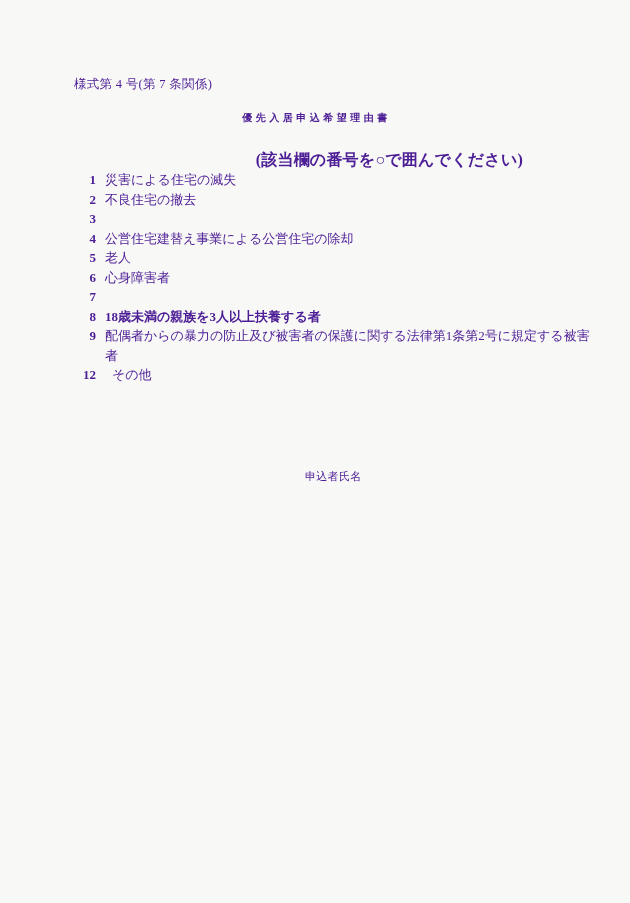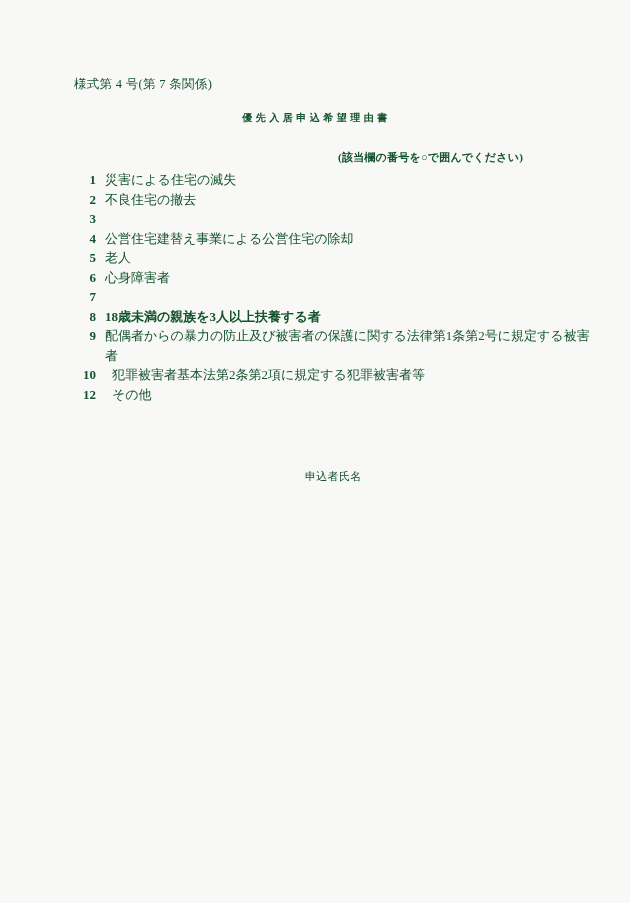--- a/index.html
+++ b/index.html
@@ -6,21 +6,21 @@
     margin: 0;
     padding: 0;
     background: #f8f8f7;
   }
   .page {
     position: relative;
     width: 630px;
     height: 903px;
     background: #f8f8f7;
     font-family: "Liberation Serif", "DejaVu Serif", serif;
-    color: #14532d;
+    color: #4c1d95;
     overflow: hidden;
   }
   .form-code {
     position: absolute;
     left: 74px;
     top: 76px;
     font-size: 12.5px;
     letter-spacing: 0.3px;
     white-space: pre;
   }
@@ -33,21 +33,21 @@
     text-align: center;
     font-size: 10px;
     font-weight: 600;
     letter-spacing: 0.5px;
     white-space: pre;
   }
   .instruction {
     position: absolute;
     top: 150px;
     right: 107px;
-    font-size: 11px;
+    font-size: 16px;
     font-weight: 600;
     letter-spacing: 0.2px;
     text-align: right;
   }
   .reasons {
     position: absolute;
     left: 74px;
     top: 170px;
     margin: 0;
     padding: 0;
@@ -132,24 +132,20 @@
       <li class="reason-row bold">
         <span class="num">8</span>
         <span class="txt">18歳未満の親族を3人以上扶養する者</span>
       </li>
 
       <li class="reason-row">
         <span class="num">9</span>
         <span class="txt">配偶者からの暴力の防止及び被害者の保護に関する法律第1条第2号に規定する被害者</span>
       </li>
 
-      <li class="reason-row two-digit">
-        <span class="num">10</span>
-        <span class="txt">犯罪被害者基本法第2条第2項に規定する犯罪被害者等</span>
-      </li>
 
 
       <li class="reason-row two-digit">
         <span class="num">12</span>
         <span class="txt">その他</span>
       </li>
     </ol>
 
   <div class="applicant">申込者氏名</div>
 

